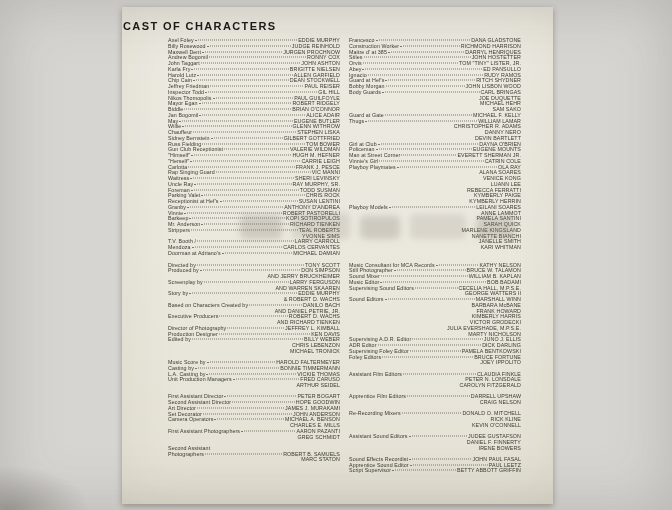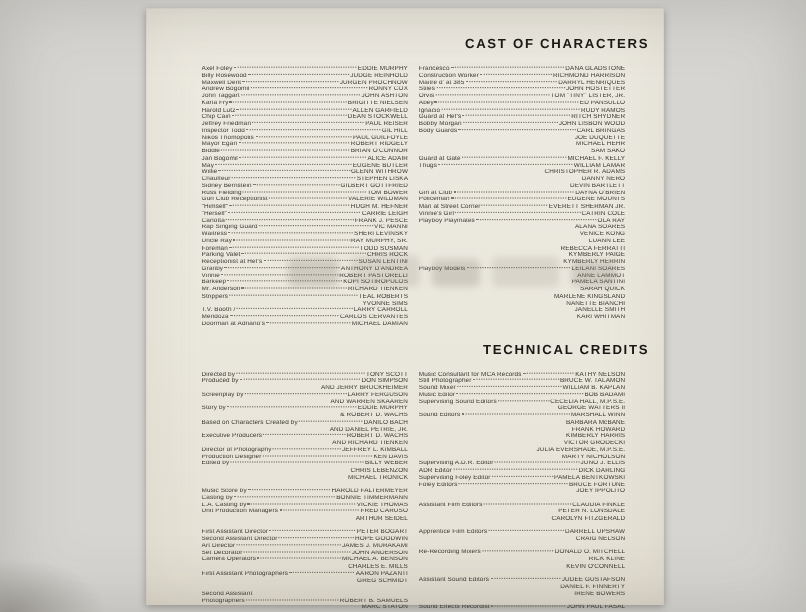--- a/index.html
+++ b/index.html
@@ -13,21 +13,21 @@
     content:"";position:absolute;inset:0;pointer-events:none;
     box-shadow:inset 0 0 60px rgba(90,88,80,.25);
   }
   .page{
     position:absolute;left:122px;top:7px;width:431px;height:497px;
     background:linear-gradient(180deg,#edeae1 0%,#eae7dd 55%,#e5e1d5 100%);
     box-shadow:0 2px 6px rgba(60,55,45,.4), inset 0 0 55px rgba(150,140,110,.14);
     padding-top:13px;box-sizing:border-box;
   }
   .sec-title{
-    margin:12px;text-align:right;font-size:11px;font-weight:bold;
+    margin:1px;text-align:left;font-size:11px;font-weight:bold;
     letter-spacing:1.4px;color:#1a1814;line-height:11px;
   }
   .tech-title{margin-top:13px;}
   .cols{
     margin:6px 32px 0 46px;
     display:grid;grid-template-columns:1fr 1fr;column-gap:9px;
     align-items:start;
   }
   .col{min-width:0;}
   .crow{
@@ -396,21 +396,20 @@
           </div>
           <div class="crow cont">
             <span class="nm">JANELLE SMITH</span>
           </div>
           <div class="crow cont">
             <span class="nm">KARI WHITMAN</span>
           </div>
         </div>
     </div>
 
-    <h2 class="sec-title tech-title">TECHNICAL CREDITS</h2>
 
     <div class="cols">
       <div class="col" id="tech-left">
           <div class="crow">
             <span class="lbl">Directed by</span>
             <span class="dots"></span>
             <span class="nm">TONY SCOTT</span>
           </div>
           <div class="crow">
             <span class="lbl">Produced by</span>

